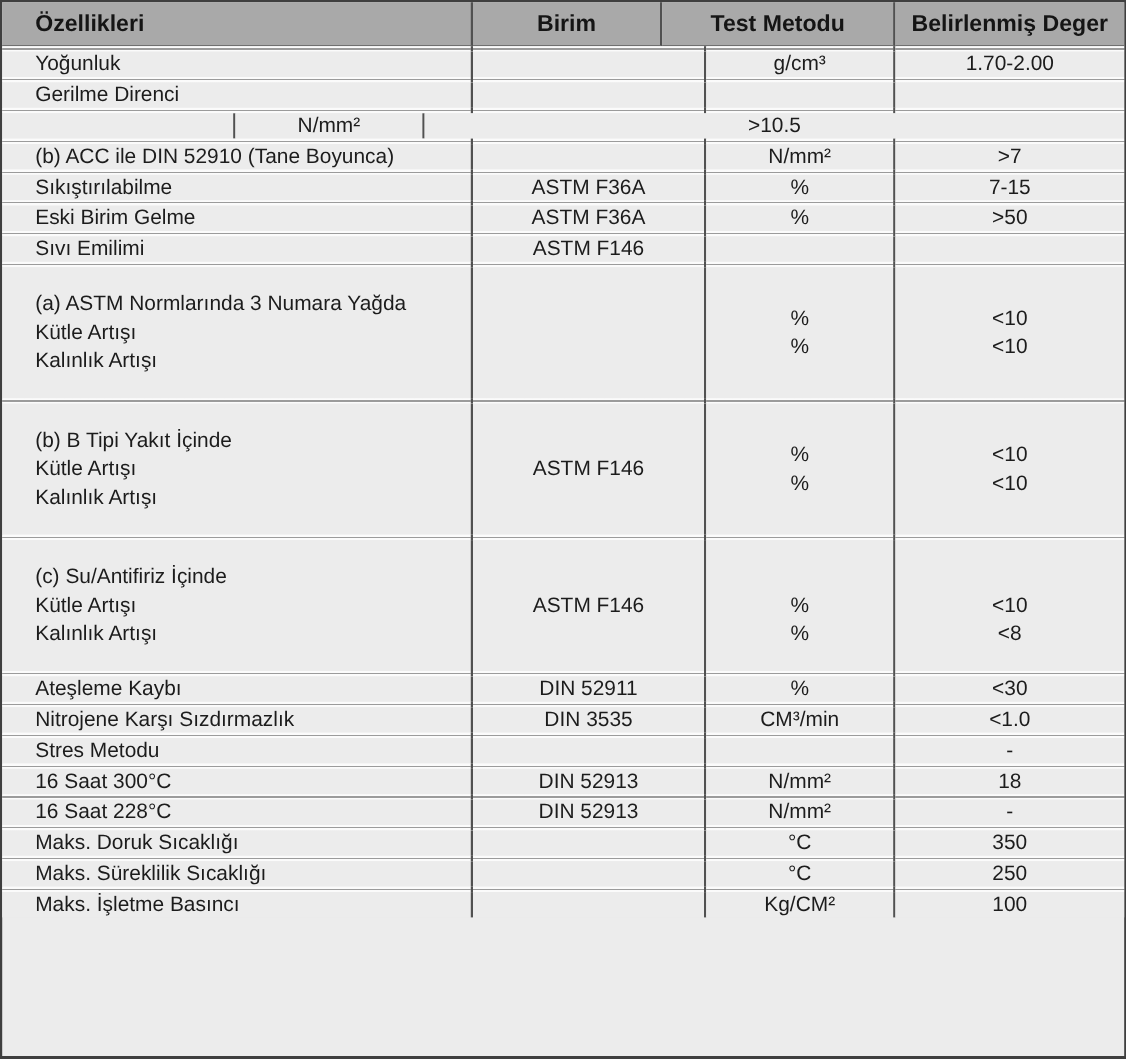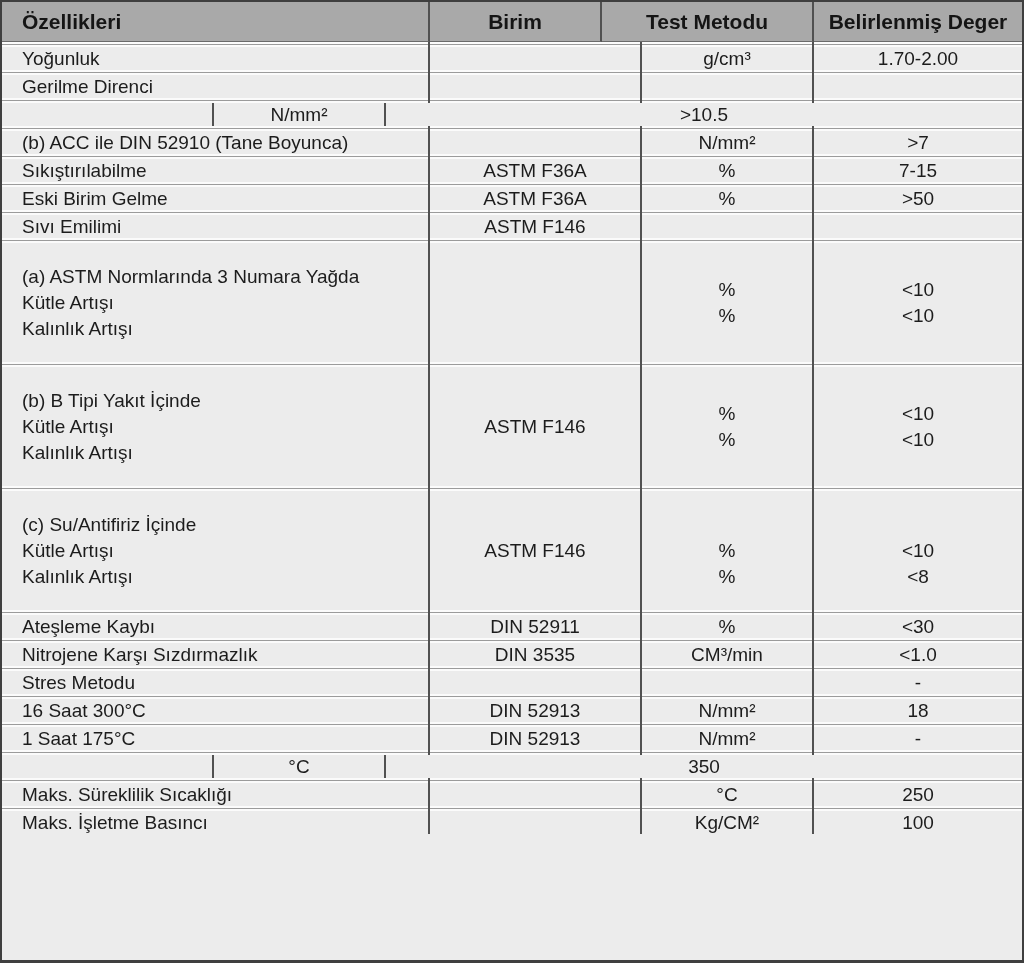--- a/index.html
+++ b/index.html
@@ -14,21 +14,21 @@
     background:#ececec;
     color:#1c1c1c;
   }
 
   .row{display:flex;flex:0 0 auto;}
   .cell{
     background:#ececec;
     display:flex;flex-direction:column;justify-content:center;
     overflow:hidden;
   }
-  .c0{width:428px;align-items:flex-start;padding-left:20px;}
+  .c0{width:428px;align-items:flex-start;padding-left:30px;}
   .c1{width:212px;align-items:center;}
   .c2{width:172px;align-items:center;}
   .c3{flex:1;align-items:center;}
   .cell.c0,.cell.c1,.cell.c2{border-right:2px solid #515151;}
 
   .line{
     font-size:19px;line-height:26px;white-space:nowrap;
   }
   .c0 .line{text-align:left;}
   .c1 .line,.c2 .line,.c3 .line{text-align:center;}
@@ -488,21 +488,21 @@
     </div>
     <div class="divider">
       <div class="dcell c0"></div>
       <div class="dcell c1"></div>
       <div class="dcell c2"></div>
       <div class="dcell c3"></div>
     </div>
     <div class="row single">
       <div class="cell c0">
         <div>
-          <div class="line">1 Saat 175°C</div>
+          <div class="line">16 Saat 228°C</div>
         </div>
       </div>
       <div class="cell c1">
         <div>
           <div class="line">DIN 52913</div>
         </div>
       </div>
       <div class="cell c2">
         <div>
           <div class="line">N/mm²</div>
@@ -514,20 +514,25 @@
         </div>
       </div>
     </div>
     <div class="divider">
       <div class="dcell c0"></div>
       <div class="dcell c1"></div>
       <div class="dcell c2"></div>
       <div class="dcell c3"></div>
     </div>
     <div class="row single">
+      <div class="cell c0">
+        <div>
+          <div class="line">Maks. Doruk Sıcaklığı</div>
+        </div>
+      </div>
       <div class="cell c1">
         <div>
           <div class="line"></div>
         </div>
       </div>
       <div class="cell c2">
         <div>
           <div class="line">°C</div>
         </div>
       </div>

